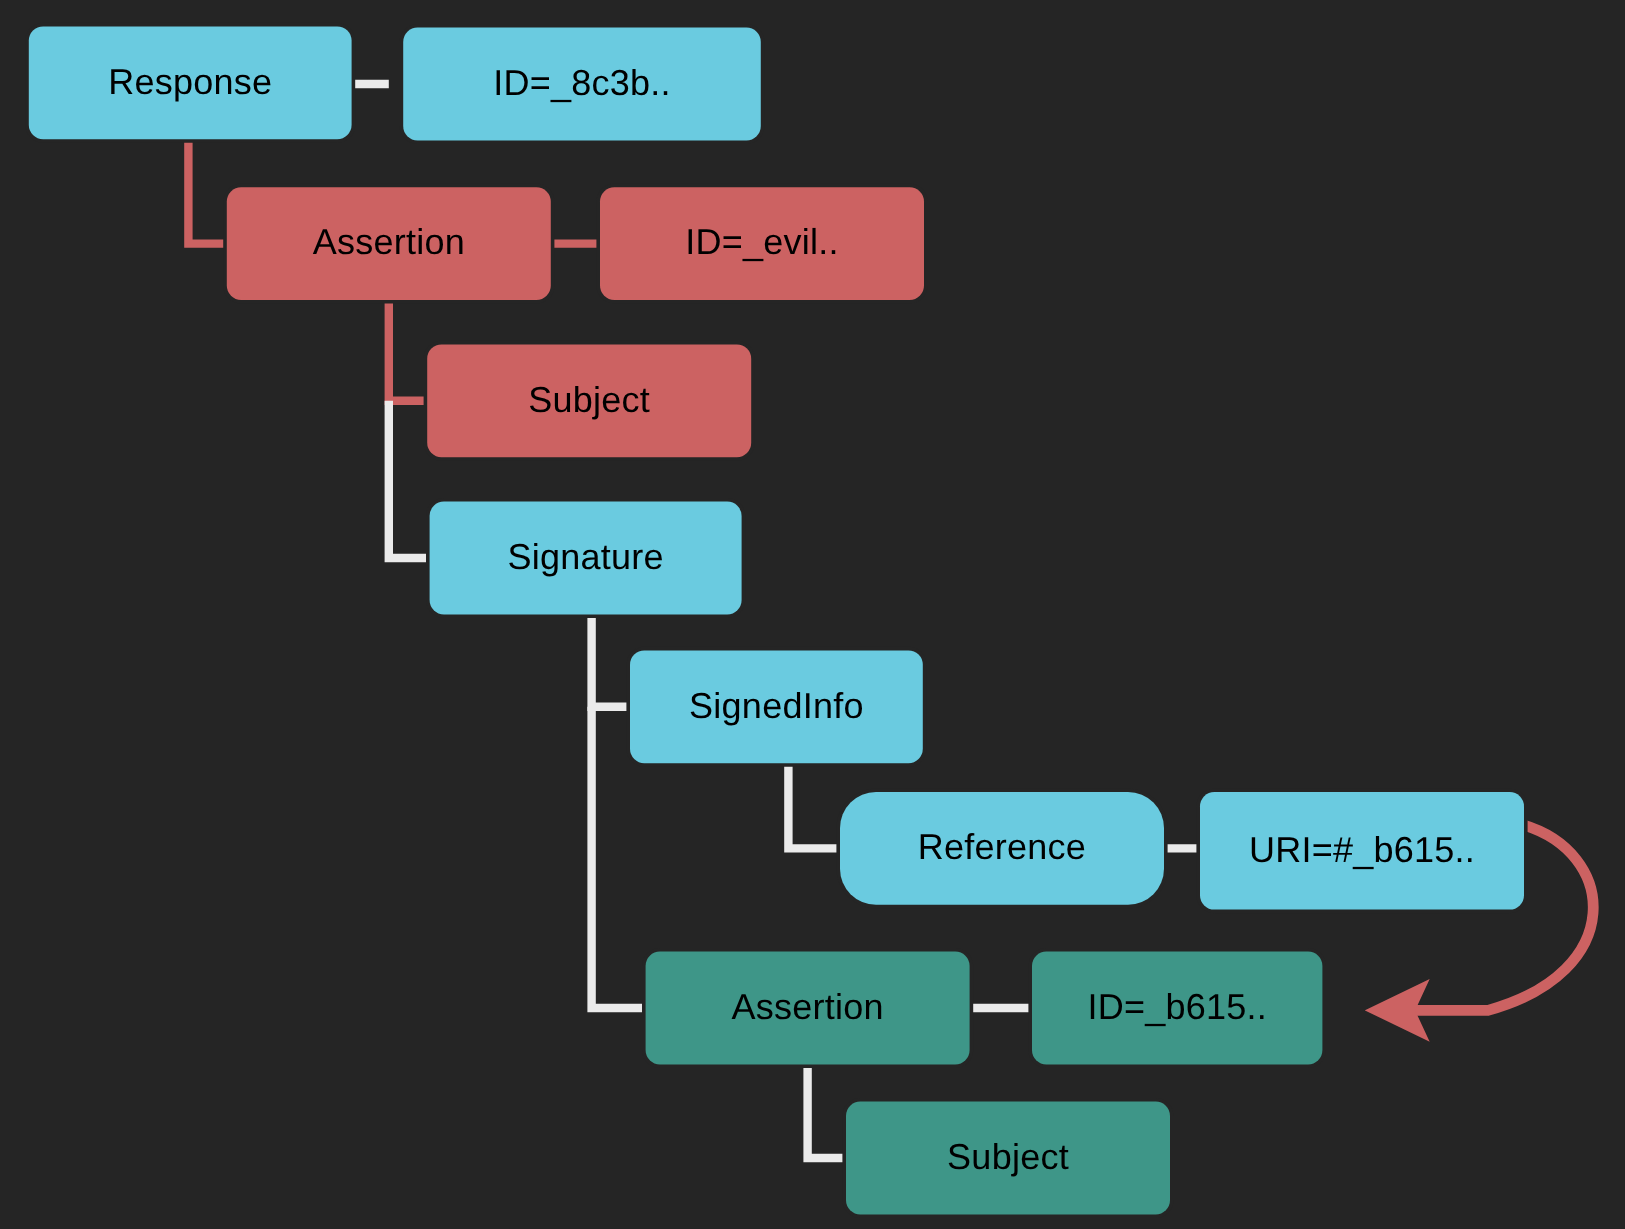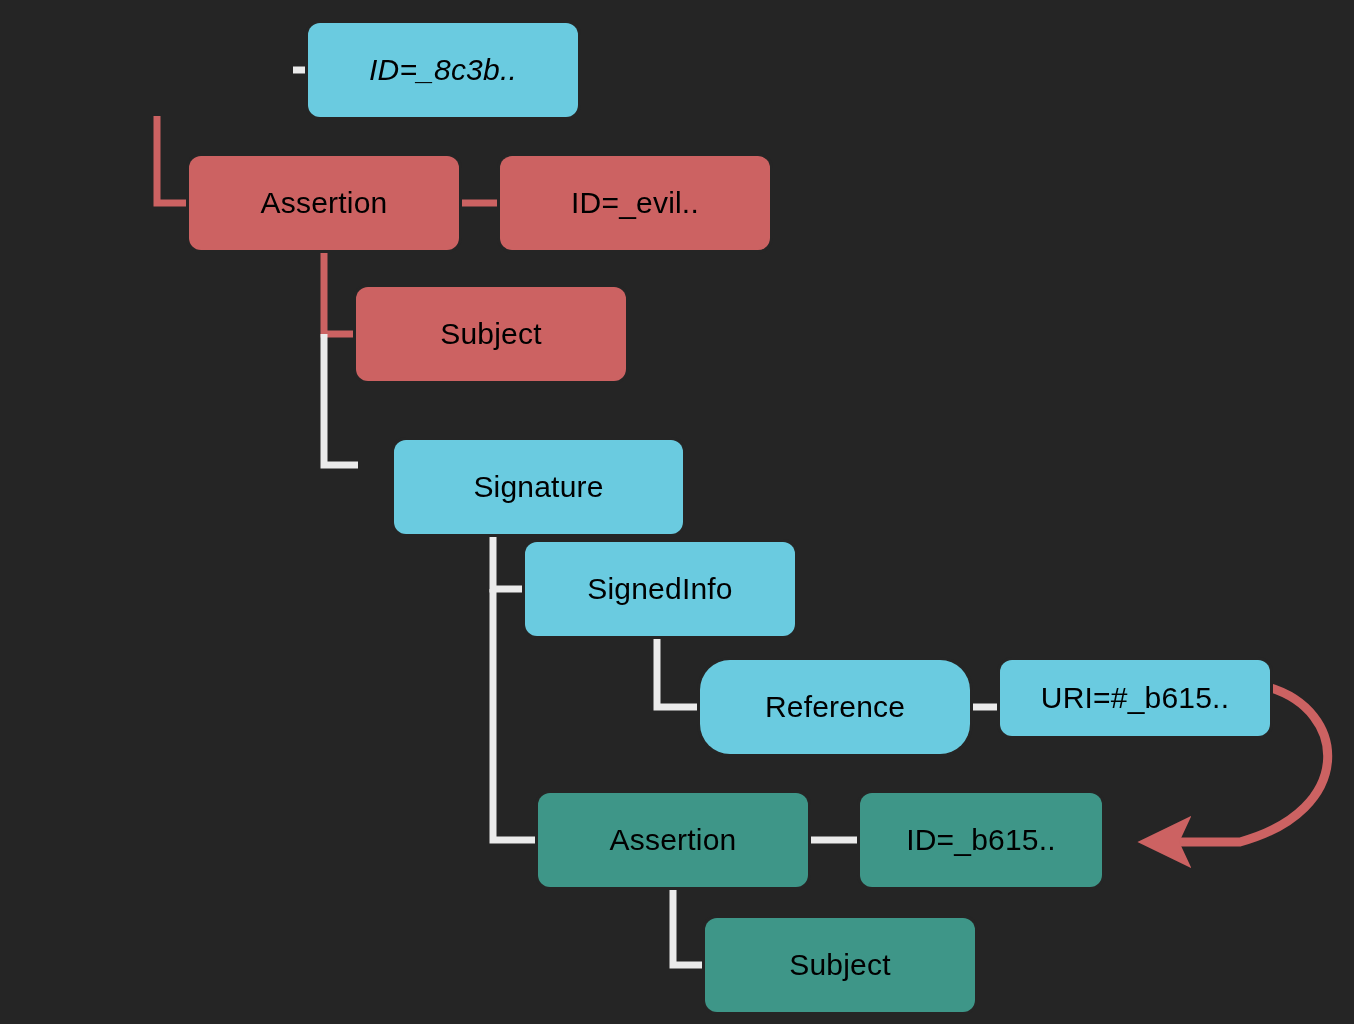--- a/index.html
+++ b/index.html
@@ -75,50 +75,53 @@
 
     <path d="M 970 707 L 1000 707" stroke="#EBEBEB" stroke-width="7" fill="none"></path>
 
     <path d="M 808 840 L 860 840" stroke="#EBEBEB" stroke-width="7" fill="none"></path>
 
     <path d="M 673 887 L 673 965 L 705 965" stroke="#EBEBEB" stroke-width="7" fill="none"></path>
 
     <path d="M 1268 687 C 1348 710, 1356 810, 1240 842 L 1150 842" stroke="#CC6262" stroke-width="9" fill="none" stroke-linecap="butt" marker-end="url(#arrowhead-red)"></path>
   </svg>
 
+  <div class="node cyan" style="left:24px; top:22px; width:269px; height:94px;">
+    <span>Response</span>
+  </div>
 
-  <div class="node cyan" style="left:308px; top:23px; width:270px; height:94px;font-style:italic;">
+  <div class="node cyan" style="left:336px; top:23px; width:298px; height:94px;">
     <span>ID=_8c3b..</span>
   </div>
 
   <div class="node red" style="left:189px; top:156px; width:270px; height:94px;">
     <span>Assertion</span>
   </div>
 
   <div class="node red" style="left:500px; top:156px; width:270px; height:94px;text-align:center;">
     <span>ID=_evil..</span>
   </div>
 
   <div class="node red" style="left:356px; top:287px; width:270px; height:94px;">
     <span>Subject</span>
   </div>
 
-  <div class="node cyan" style="left:358px; top:440px; width:289px; height:94px;margin-left:36px;">
+  <div class="node cyan" style="left:358px; top:418px; width:260px; height:94px;">
     <span>Signature</span>
   </div>
 
-  <div class="node cyan" style="left:525px; top:542px; width:270px; height:94px;">
+  <div class="node cyan" style="left:525px; top:542px; width:244px; height:94px;">
     <span>SignedInfo</span>
   </div>
 
   <div class="node cyan" style="left:700px; top:660px; width:270px; height:94px;border-radius:30px;">
     <span>Reference</span>
   </div>
 
-  <div class="node cyan" style="left:1000px; top:660px; width:270px; height:76px;">
+  <div class="node cyan" style="left:1000px; top:660px; width:270px; height:98px;">
     <span>URI=#_b615..</span>
   </div>
 
   <div class="node teal" style="left:538px; top:793px; width:270px; height:94px;">
     <span>Assertion</span>
   </div>
 
   <div class="node teal" style="left:860px; top:793px; width:242px; height:94px;">
     <span>ID=_b615..</span>
   </div>

